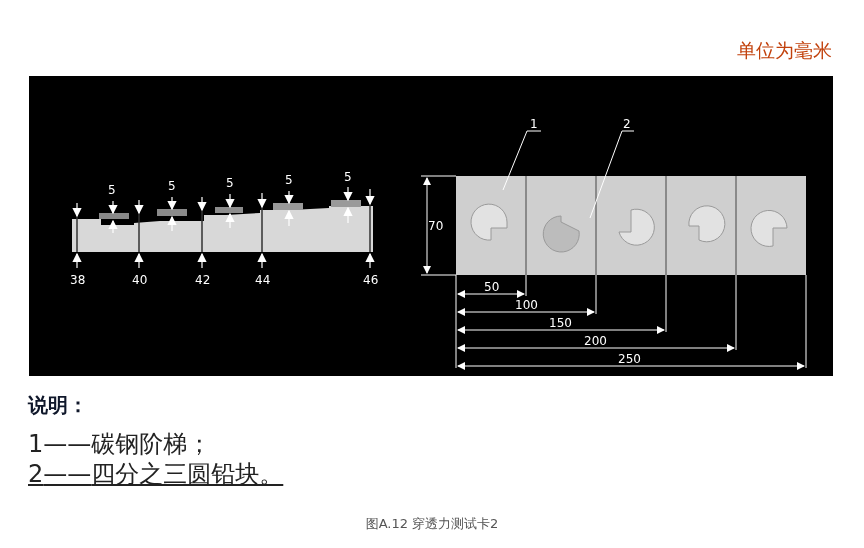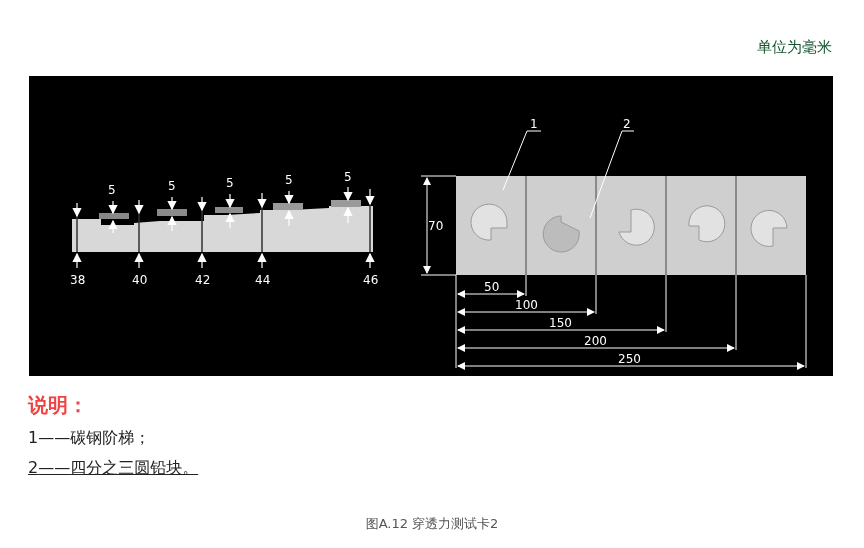--- a/index.html
+++ b/index.html
@@ -1,22 +1,22 @@
 <!DOCTYPE html>
 <html><head>
 <meta charset="utf-8">
 <style>
   html, body { margin:0; padding:0; background:#ffffff; }
   body { width:864px; height:548px; position:relative; overflow:hidden;
          font-family:"DejaVu Sans","Liberation Sans",sans-serif; }
-  .unit { position:absolute; right:32px; top:38px; font-size:15px; color:#14532d; }
+  .unit { position:absolute; right:32px; top:38px; font-size:19px; color:#c2410c; }
   .panel { position:absolute; left:29px; top:76px; width:804px; height:300px; background:#000; }
   .panel svg { position:absolute; left:0; top:0; }
-  .caption-title { position:absolute; left:28px; top:392px; font-size:20px; font-weight:bold; color:#ef4444; }
-  .legend-item { position:absolute; left:28px; font-size:16px; color:#222; }
+  .caption-title { position:absolute; left:28px; top:392px; font-size:20px; font-weight:bold; color:#0f172a; }
+  .legend-item { position:absolute; left:28px; font-size:24px; color:#222; }
   .legend-item.i1 { top:428px; }
   .legend-item.i2 { top:458px;text-decoration:underline; }
   .figcap { position:absolute; left:0; width:864px; text-align:center; top:515px; font-size:13px; color:#555; }
   svg text { font-family:"DejaVu Sans","Liberation Sans",sans-serif; fill:#fff; }
 </style>
 </head>
 <body>
 
 <div class="unit">单位为毫米</div>
 

